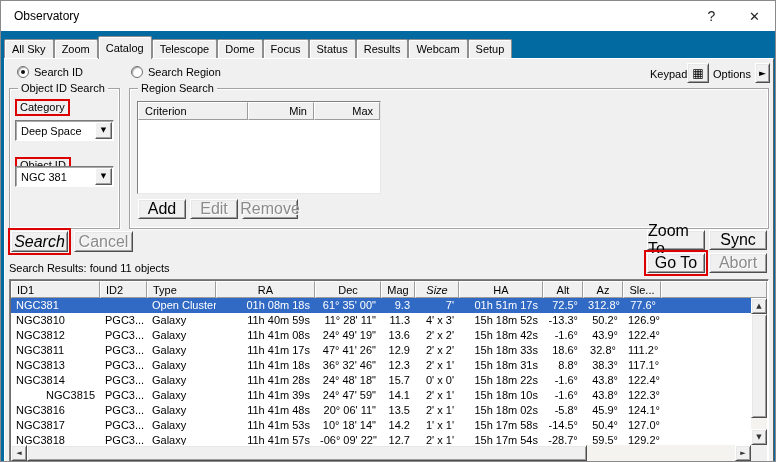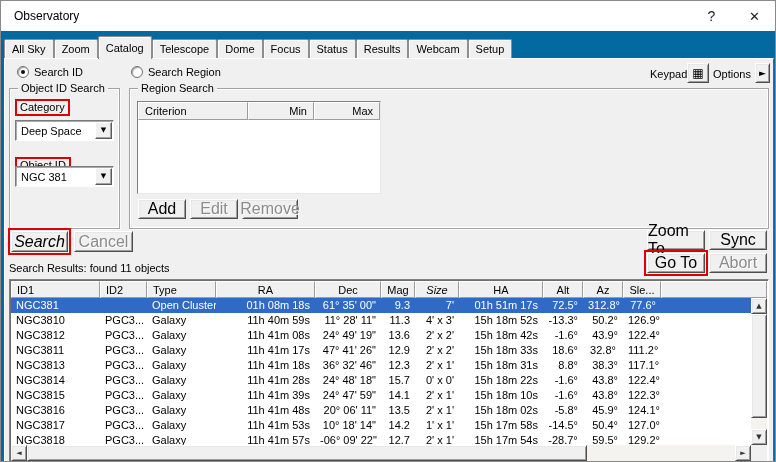--- a/index.html
+++ b/index.html
@@ -274,21 +274,21 @@
             <div class="lcell a-right" style="width: 66px;">24° 48' 18"</div>
             <div class="lcell a-right" style="width: 34px;">15.7</div>
             <div class="lcell a-right" style="width: 44px;">0' x 0'</div>
             <div class="lcell a-right" style="width: 84px;">15h 18m 22s</div>
             <div class="lcell a-right" style="width: 40px;">-1.6°</div>
             <div class="lcell a-right" style="width: 40px;">43.8°</div>
             <div class="lcell a-right" style="width: 38px;">122.4°</div>
             <div class="lcell filler"></div>
           </div>
           <div class="lrow">
-            <div class="lcell a-left" style="width: 89px;">NGC3815</div>
+            <div class="lcell a-left" style="width: 89px; text-align: right;">NGC3815</div>
             <div class="lcell a-left" style="width: 47px;">PGC3...</div>
             <div class="lcell a-left" style="width: 69px;">Galaxy</div>
             <div class="lcell a-right" style="width: 99px;">11h 41m 39s</div>
             <div class="lcell a-right" style="width: 66px;">24° 47' 59"</div>
             <div class="lcell a-right" style="width: 34px;">14.1</div>
             <div class="lcell a-right" style="width: 44px;">2' x 1'</div>
             <div class="lcell a-right" style="width: 84px;">15h 18m 10s</div>
             <div class="lcell a-right" style="width: 40px;">-1.6°</div>
             <div class="lcell a-right" style="width: 40px;">43.8°</div>
             <div class="lcell a-right" style="width: 38px;">122.3°</div>

